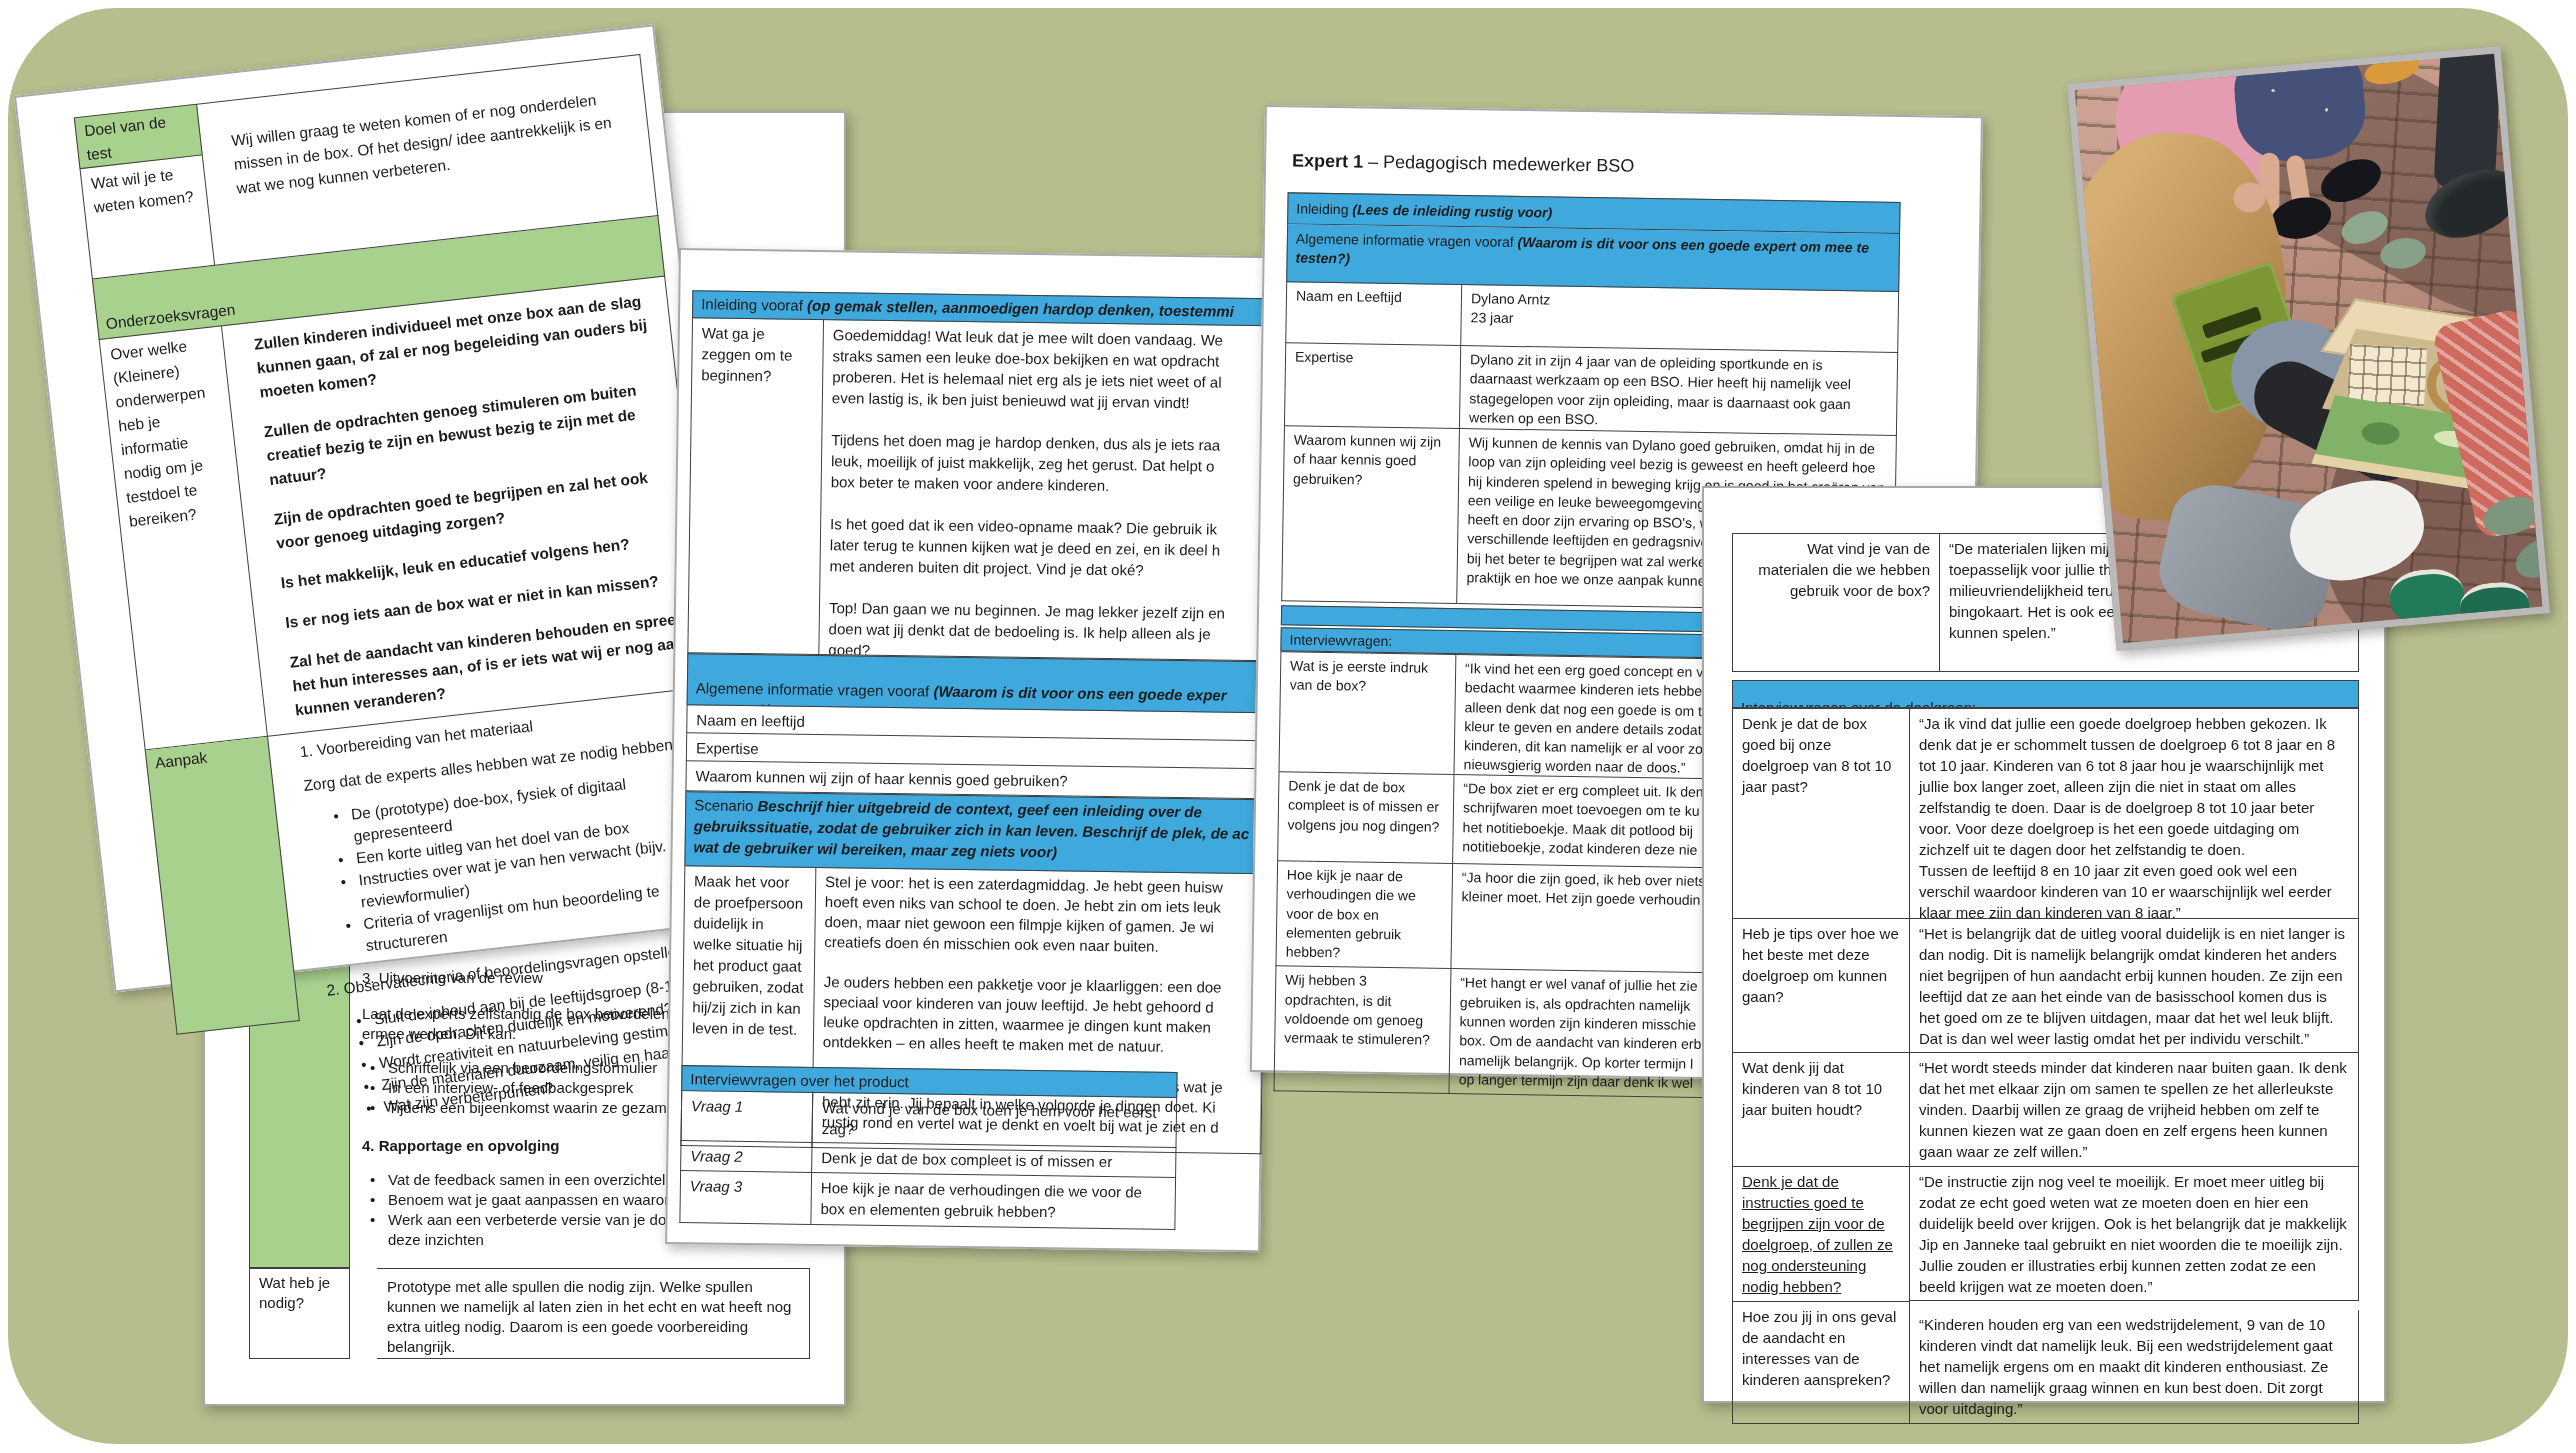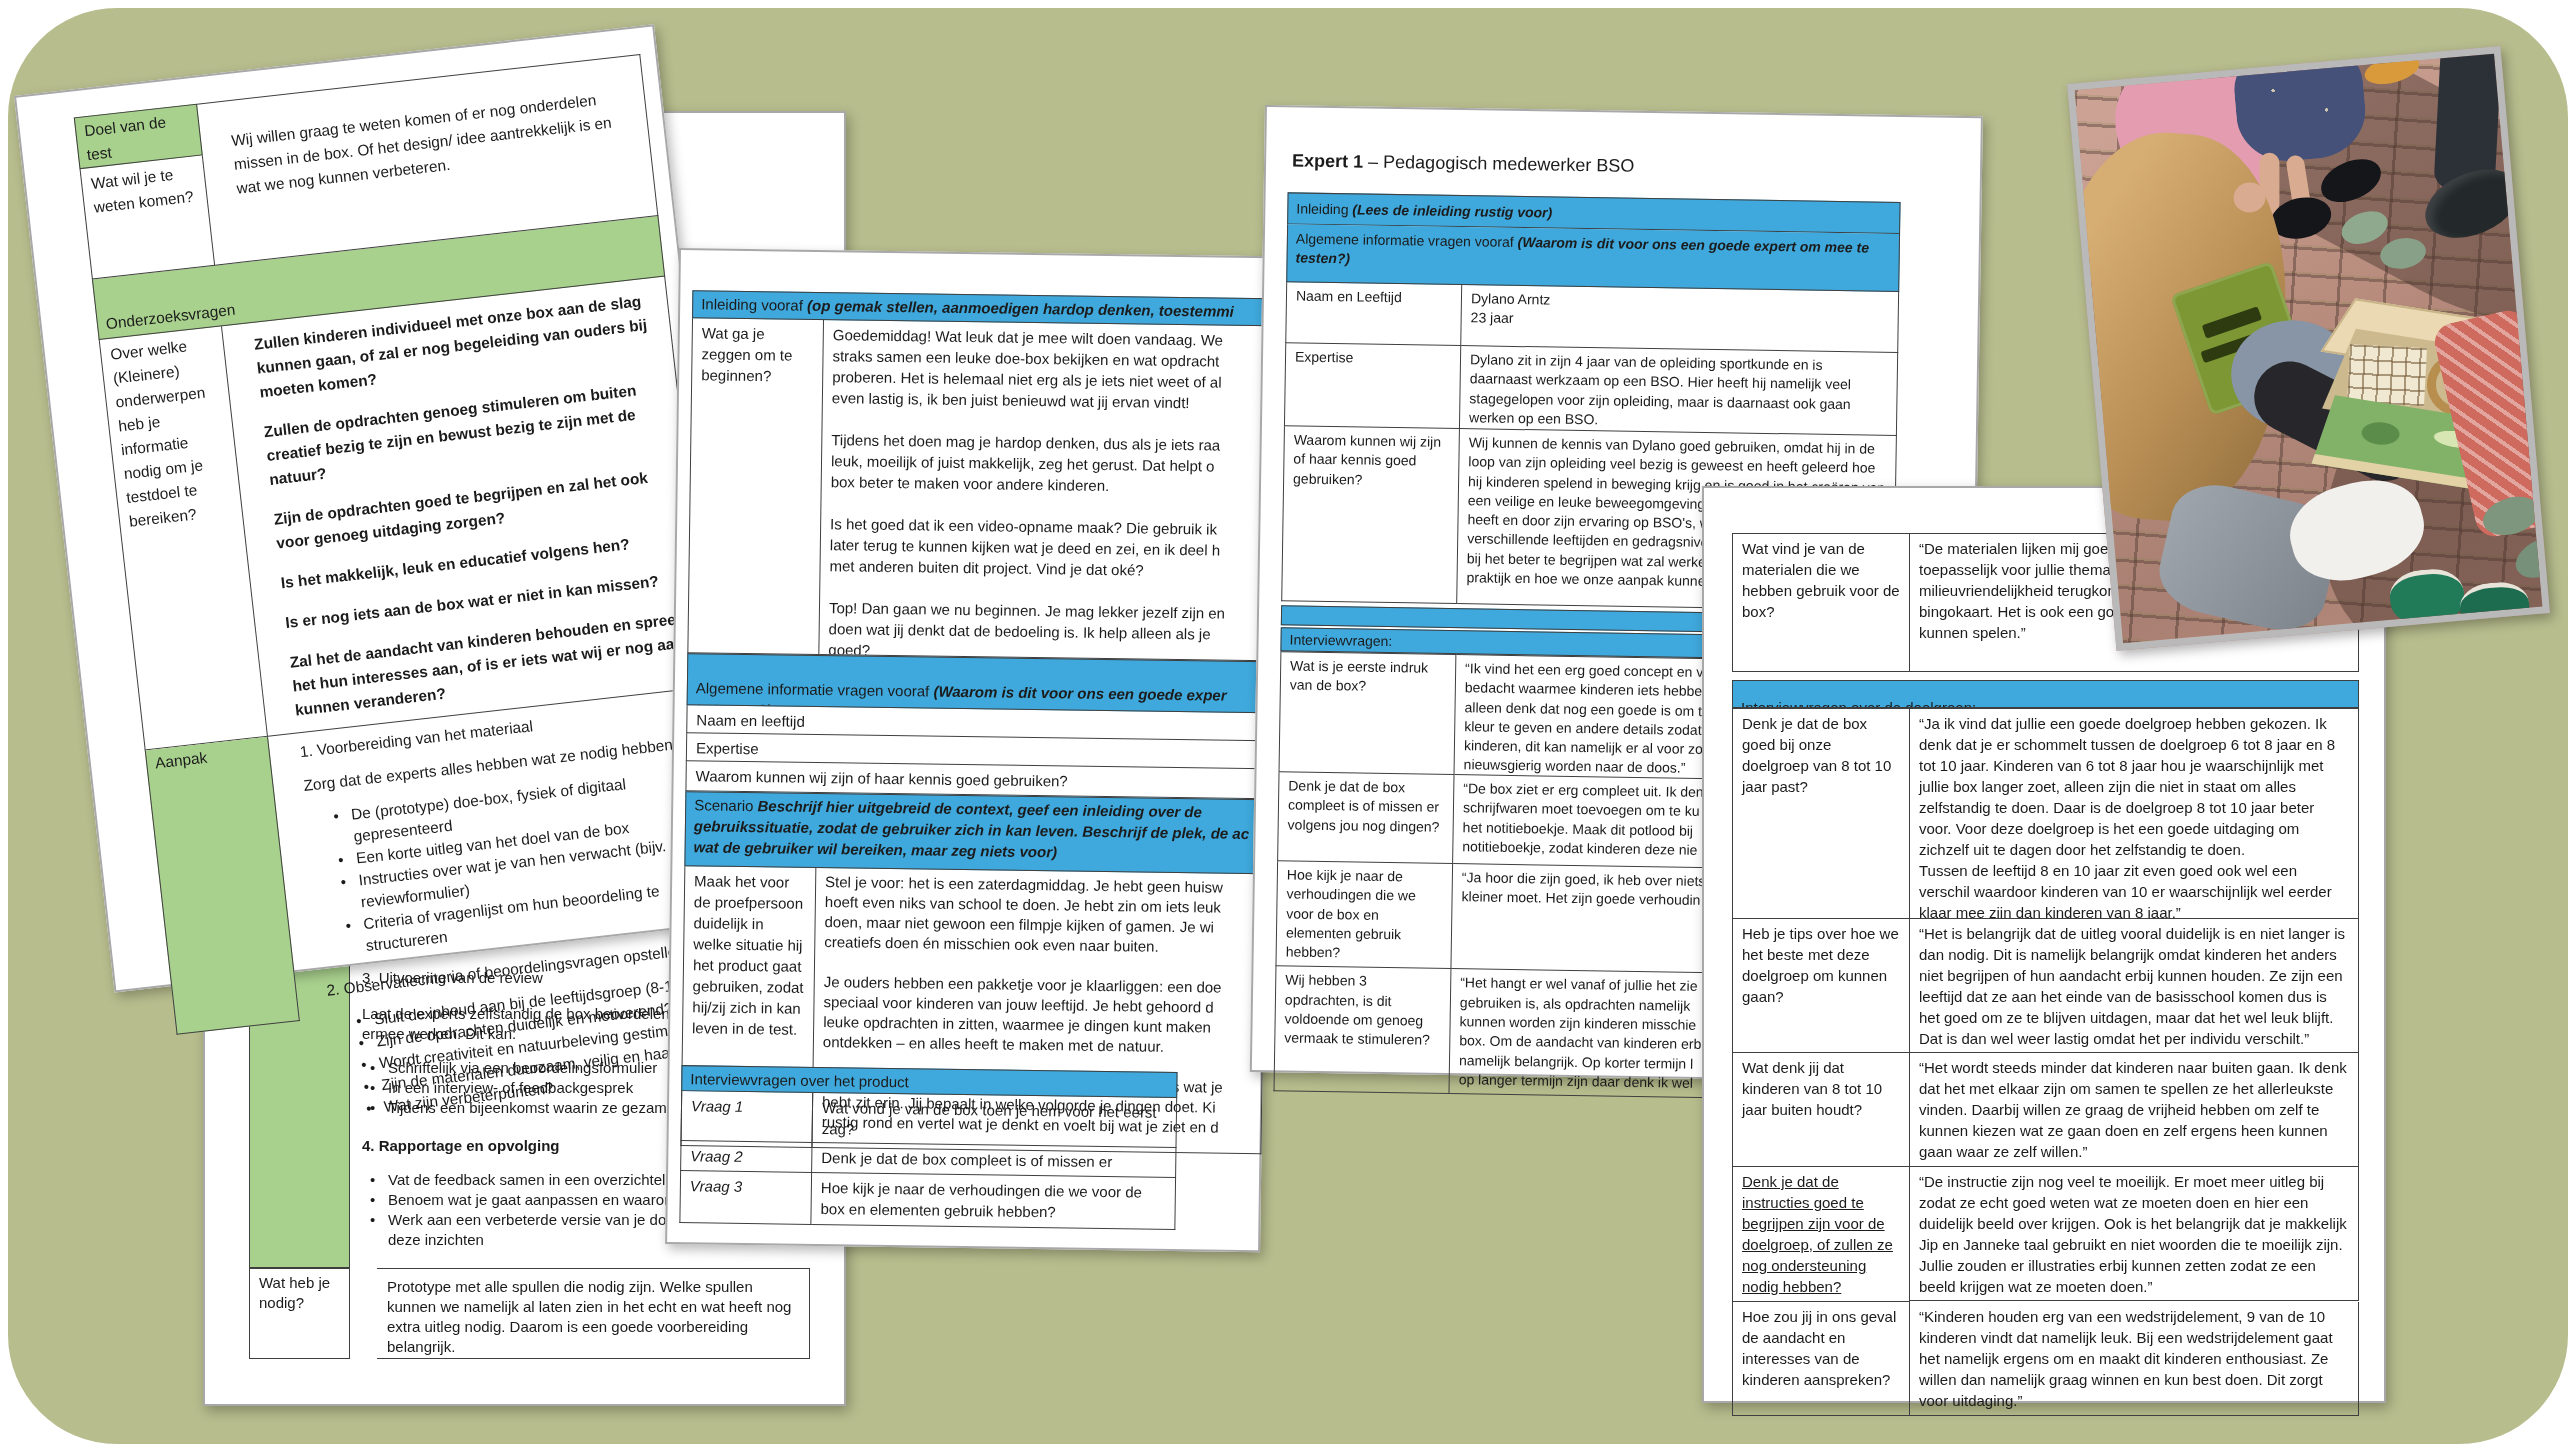--- a/index.html
+++ b/index.html
@@ -234,21 +234,21 @@
 box. Om de aandacht van kinderen erb
 namelijk belangrijk. Op korter termijn l
 op langer termijn zijn daar denk ik wel</div>
       </div>
     </div>
   </div>
 
   <div class="page" style="left:1702px;top:486px;width:684px;height:917px;z-index:50;font-size:15px;line-height:21px;">
     <div style="position:absolute;left:28px;top:45px;width:627px;">
       <div class="trow">
-        <div class="cell" style="width:178px;flex:none;">Wat vind je van de materialen die we hebben gebruik voor de box?</div>
+        <div class="cell" style="width:208px;flex:none;text-align:right;">Wat vind je van de materialen die we hebben gebruik voor de box?</div>
         <div class="cell pl" style="flex:1;border-left:none;height:139px;">“De materialen lijken mij goed
 toepasselijk voor jullie thema e
 milieuvriendelijkheid terugkom
 bingokaart. Het is ook een goed
 kunnen spelen.”</div>
       </div>
       <div class="band" style="height:28px;margin-top:8px;padding-top:16px;">Interviewvragen over de doelgroep:</div>
       <div class="trow">
         <div class="cell" style="width:178px;flex:none;">Denk je dat de box goed bij onze doelgroep van 8 tot 10 jaar past?</div>
         <div class="cell pl" style="flex:1;border-left:none;height:211px;">“Ja ik vind dat jullie een goede doelgroep hebben gekozen. Ik denk dat je er schommelt tussen de doelgroep 6 tot 8 jaar en 8 tot 10 jaar. Kinderen van 6 tot 8 jaar hou je waarschijnlijk met jullie box langer zoet, alleen zijn die niet in staat om alles zelfstandig te doen. Daar is de doelgroep 8 tot 10 jaar beter voor. Voor deze doelgroep is het een goede uitdaging om zichzelf uit te dagen door het zelfstandig te doen.
@@ -261,21 +261,21 @@
       <div class="trow">
         <div class="cell" style="width:178px;flex:none;border-top:none;">Wat denk jij dat kinderen van 8 tot 10 jaar buiten houdt?</div>
         <div class="cell pl" style="flex:1;border-left:none;border-top:none;height:114px;">“Het wordt steeds minder dat kinderen naar buiten gaan. Ik denk dat het met elkaar zijn om samen te spellen ze het allerleukste vinden. Daarbij willen ze graag de vrijheid hebben om zelf te kunnen kiezen wat ze gaan doen en zelf ergens heen kunnen gaan waar ze zelf willen.”</div>
       </div>
       <div class="trow">
         <div class="cell" style="width:178px;flex:none;border-top:none;text-decoration:underline;">Denk je dat de instructies goed te begrijpen zijn voor de doelgroep, of zullen ze nog ondersteuning nodig hebben?</div>
         <div class="cell pl" style="flex:1;border-left:none;border-top:none;height:134px;">“De instructie zijn nog veel te moeilijk. Er moet meer uitleg bij zodat ze echt goed weten wat ze moeten doen en hier een duidelijk beeld over krijgen. Ook is het belangrijk dat je makkelijk Jip en Janneke taal gebruikt en niet woorden die te moeilijk zijn. Jullie zouden er illustraties erbij kunnen zetten zodat ze een beeld krijgen wat ze moeten doen.”</div>
       </div>
       <div class="trow">
         <div class="cell" style="width:178px;flex:none;border-top:none;">Hoe zou jij in ons geval de aandacht en interesses van de kinderen aanspreken?</div>
-        <div class="cell pl" style="flex:1;border-left:none;border-top:none;height:114px;">“Kinderen houden erg van een wedstrijdelement, 9 van de 10 kinderen vindt dat namelijk leuk. Bij een wedstrijdelement gaat het namelijk ergens om en maakt dit kinderen enthousiast. Ze willen dan namelijk graag winnen en kun best doen. Dit zorgt voor uitdaging.”</div>
+        <div class="cell pl" style="flex:1;border-left:none;border-top:none;height:114px;margin-top:8px;">“Kinderen houden erg van een wedstrijdelement, 9 van de 10 kinderen vindt dat namelijk leuk. Bij een wedstrijdelement gaat het namelijk ergens om en maakt dit kinderen enthousiast. Ze willen dan namelijk graag winnen en kun best doen. Dit zorgt voor uitdaging.”</div>
       </div>
     </div>
   </div>
 
   <div class="ph" style="left:2067px;top:84px;width:421px;height:555px;z-index:60;transform:rotate(-5deg);transform-origin:top left;border:7px solid #b9b9b9;box-shadow:3px 5px 12px rgba(0,0,0,.3);">
     <div class="brick"></div>
 
     <div class="blob" style="left:109px;top:20px;width:426px;height:188px;background:rgba(72,50,44,.45);border-radius:35%;transform:rotate(33deg);"></div>
     <div class="blob" style="left:218px;top:288px;width:327px;height:337px;background:rgba(70,48,42,.45);border-radius:40%;transform:rotate(22deg);"></div>
     <div class="blob" style="left:-30px;top:178px;width:169px;height:109px;background:rgba(72,50,44,.35);border-radius:45%;"></div>

